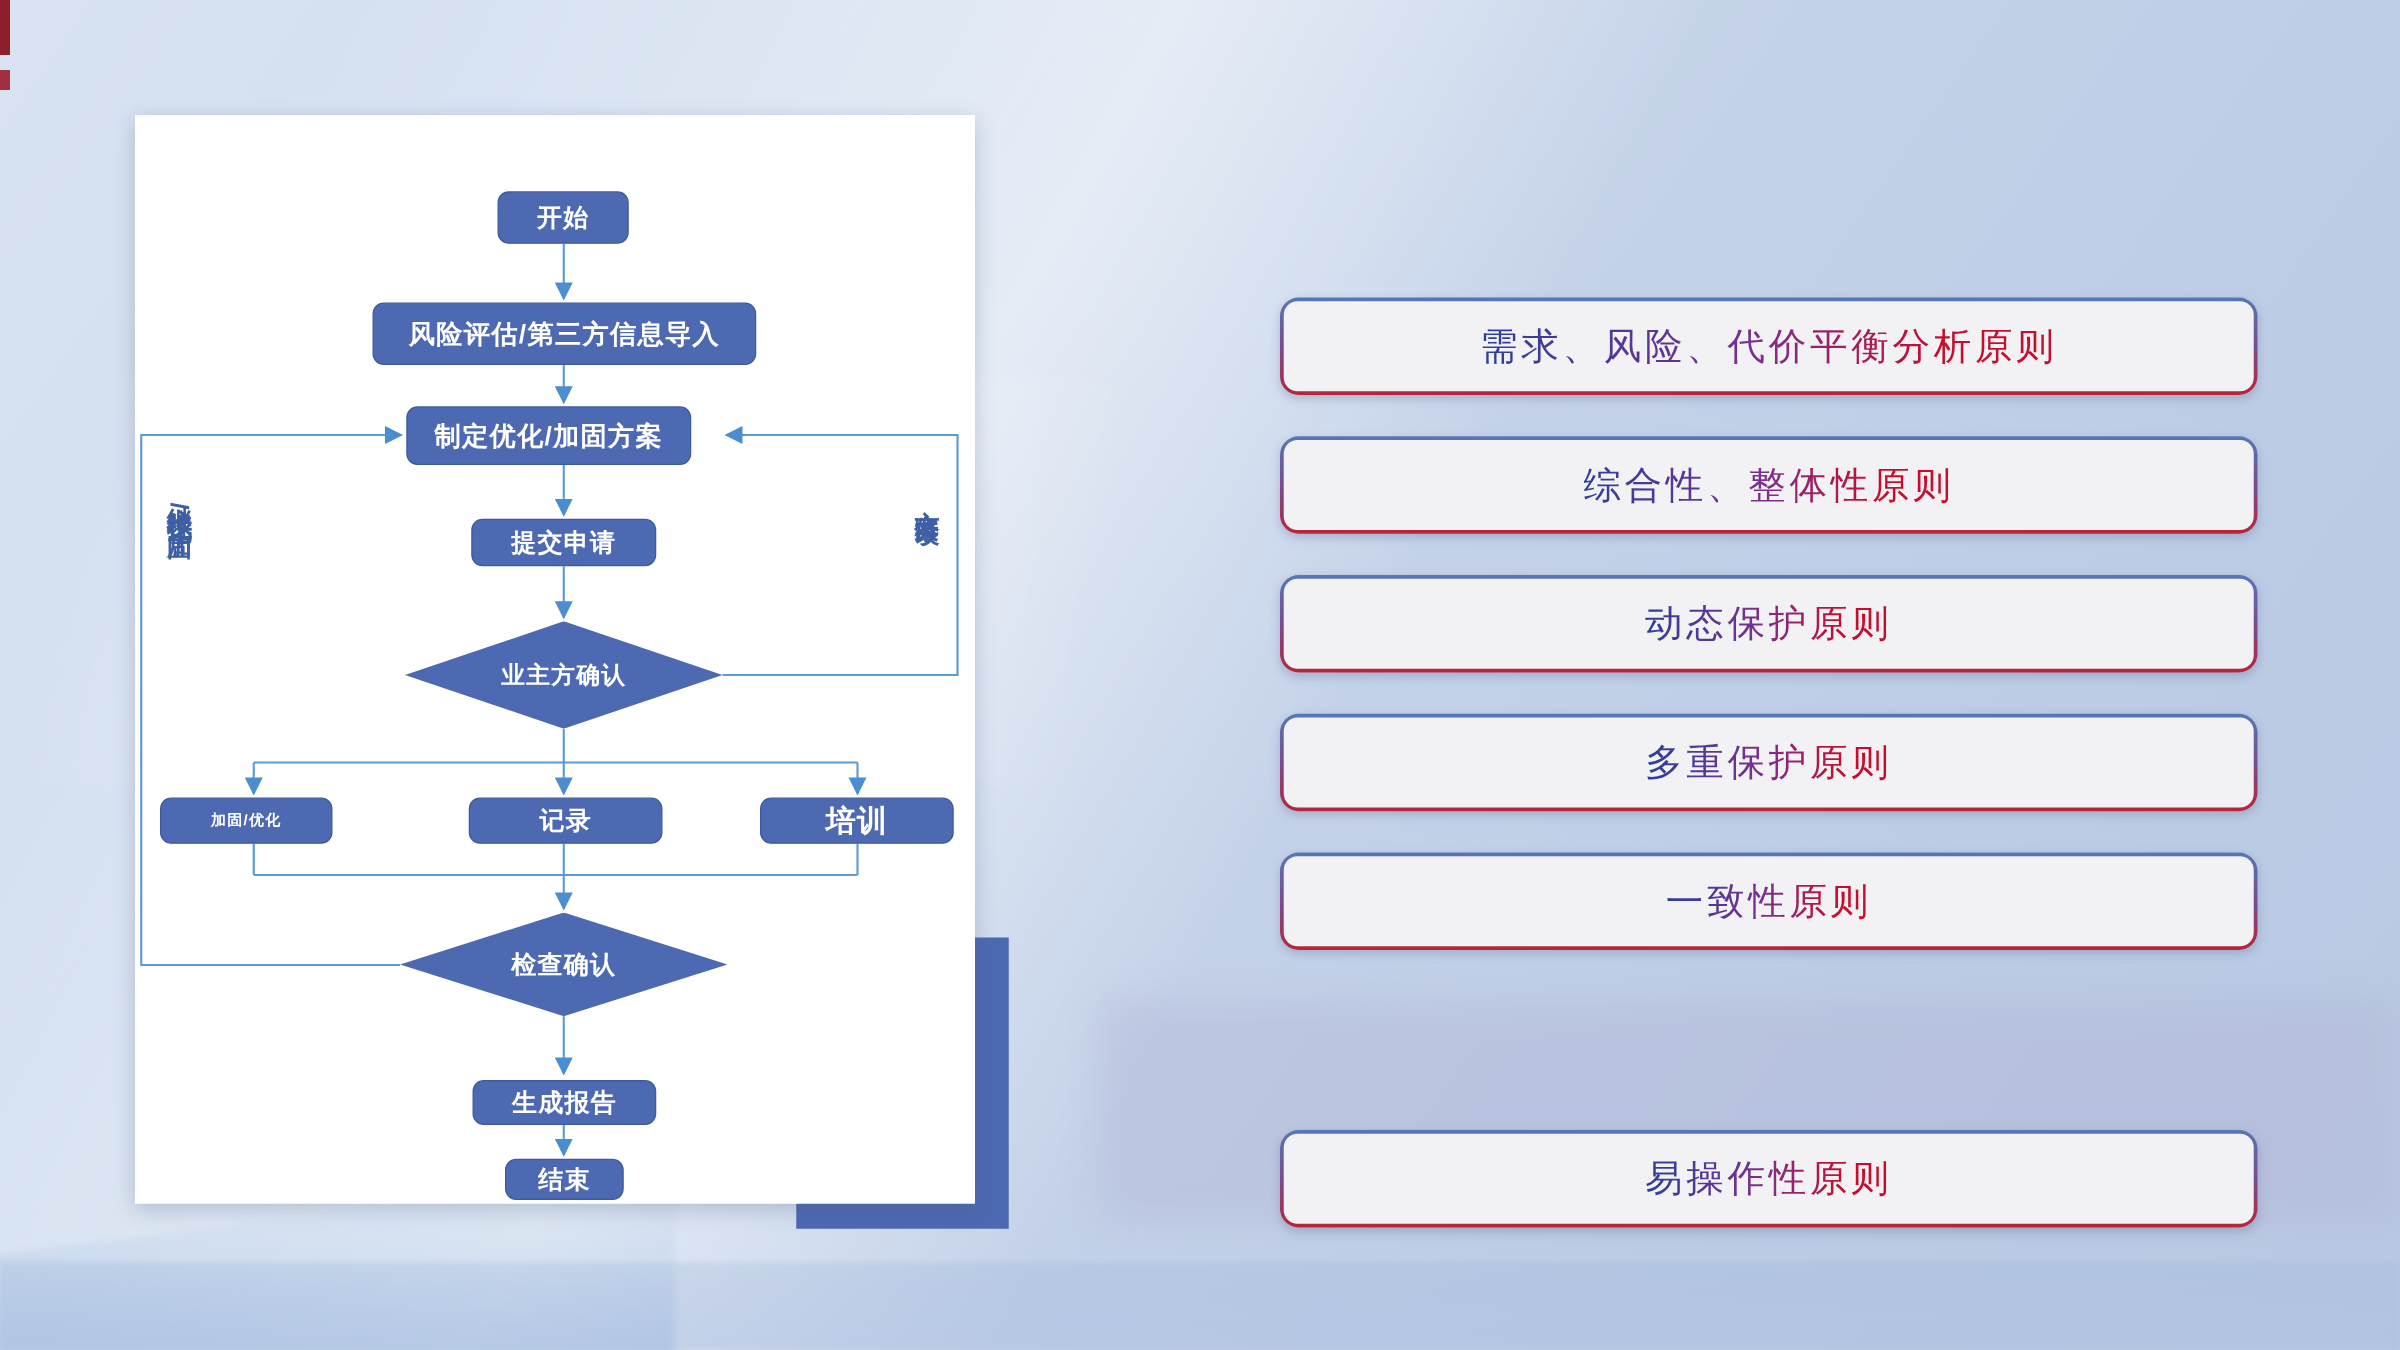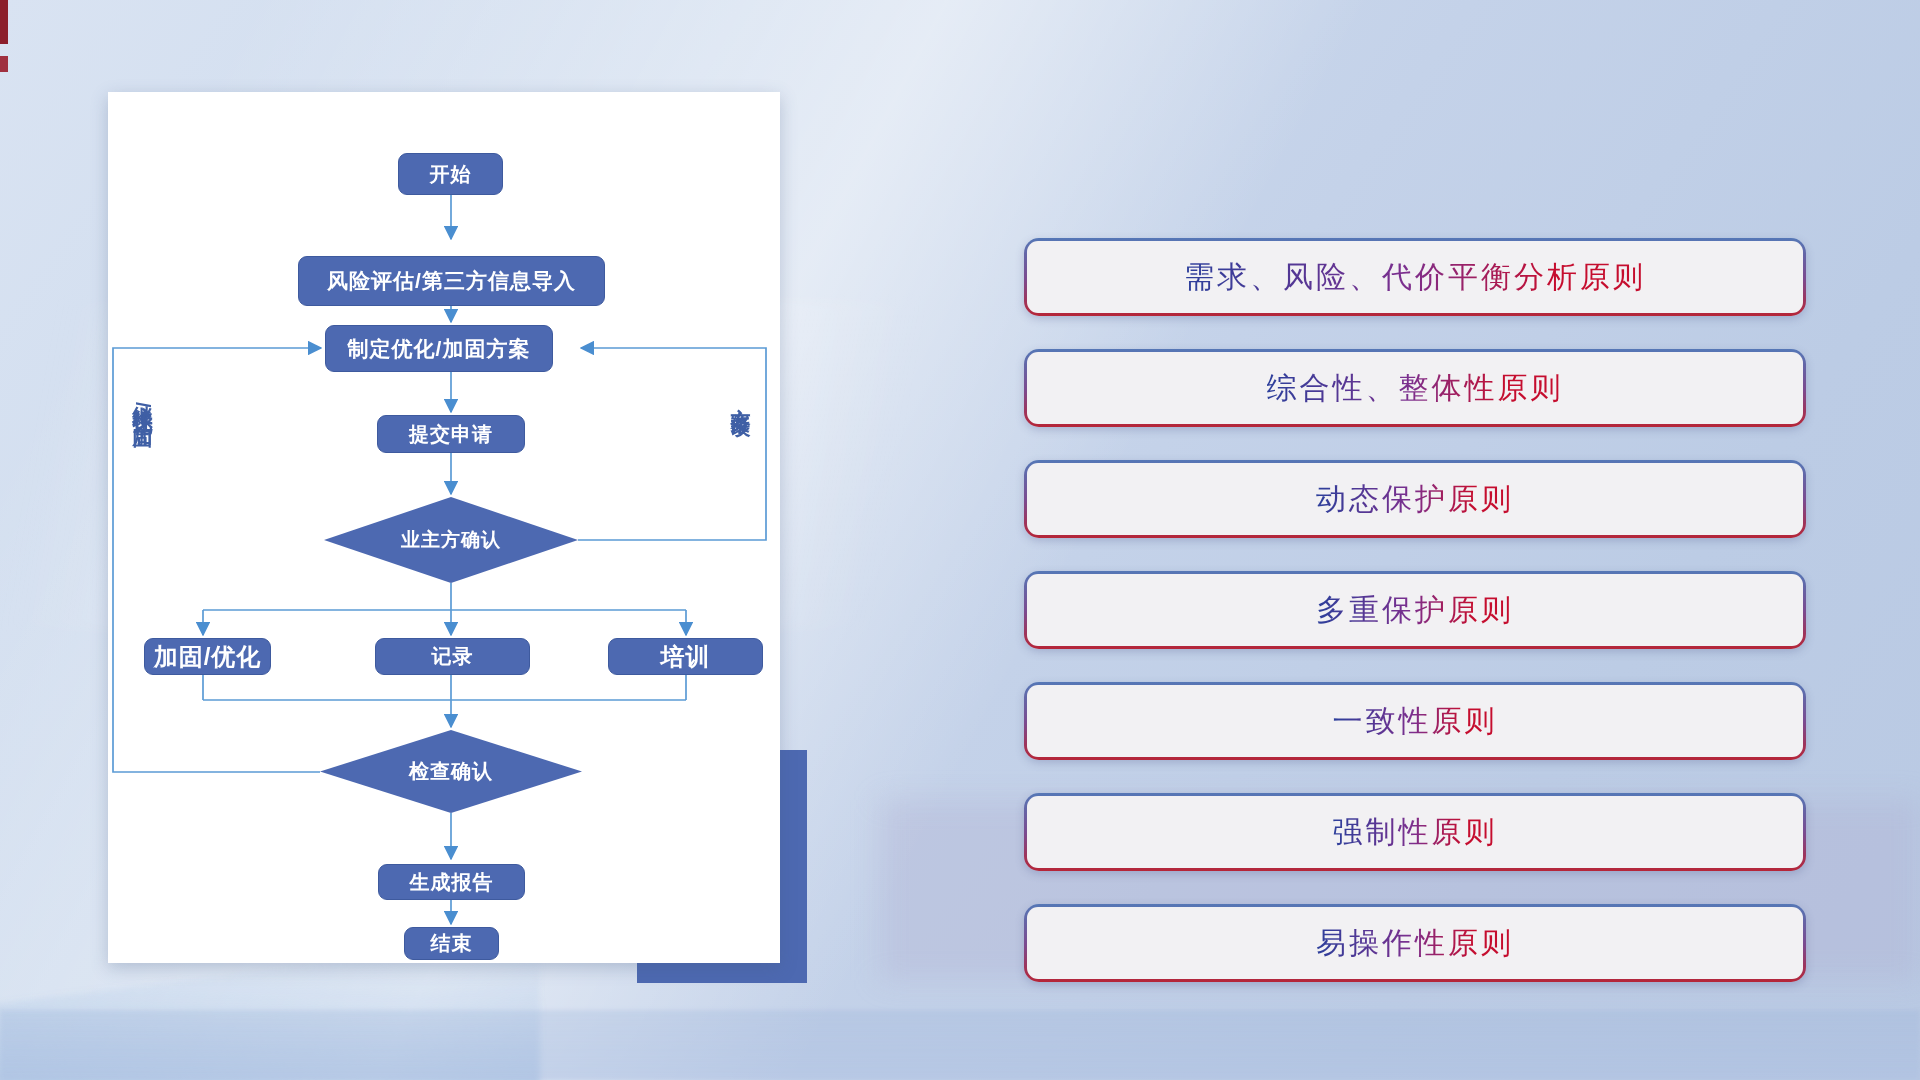--- a/index.html
+++ b/index.html
@@ -95,37 +95,37 @@
       <polyline class="connector" points="343,721 343,767" marker-end="url(#arr)"></polyline>
       <polyline class="connector" points="343,806 343,832" marker-end="url(#arr)"></polyline>
       <polyline class="connector" points="212,680 5,680 5,256 213,256" marker-end="url(#arr)"></polyline>
       <polyline class="connector" points="470,448 658,448 658,256 473,256" marker-end="url(#arr)"></polyline>
     </svg>
 
     <div class="flow-node" style="left:290px;top:61px;width:105px;height:42px;font-size:20px;">
       <span>开始</span>
     </div>
 
-    <div class="flow-node" style="left:190px;top:150px;width:307px;height:50px;font-size:21px;margin-top:14px;">
+    <div class="flow-node" style="left:190px;top:150px;width:307px;height:50px;font-size:21px;">
       <span>风险评估/第三方信息导入</span>
     </div>
 
     <div class="flow-node" style="left:217px;top:233px;width:228px;height:47px;font-size:21px;">
       <span>制定优化/加固方案</span>
     </div>
 
     <div class="flow-node" style="left:269px;top:323px;width:148px;height:38px;font-size:20px;">
       <span>提交申请</span>
     </div>
 
     <div class="flow-diamond" style="left:216px;top:405px;width:254px;height:86px;font-size:19px;">
       <span>业主方确认</span>
     </div>
 
-    <div class="flow-node" style="left:20px;top:546px;width:127px;height:37px;font-size:24px;margin-left:16px;">
+    <div class="flow-node" style="left:20px;top:546px;width:138px;height:37px;font-size:12px;">
       <span>加固/优化</span>
     </div>
 
     <div class="flow-node" style="left:267px;top:546px;width:155px;height:37px;font-size:20px;">
       <span>记录</span>
     </div>
 
     <div class="flow-node" style="left:500px;top:546px;width:155px;height:37px;font-size:24px;">
       <span>培训</span>
     </div>
@@ -166,24 +166,19 @@
   <div class="p-box" style="top:571px;">
     <div class="p-box-inner">
       <span class="p-text">多重保护原则</span>
     </div>
   </div>
   <div class="p-box" style="top:682px;font-family:Liberation Mono, monospace;">
     <div class="p-box-inner">
       <span class="p-text">一致性原则</span>
     </div>
   </div>
-  <div class="p-box" style="top:793px;">
-    <div class="p-box-inner">
-      <span class="p-text">强制性原则</span>
-    </div>
-  </div>
   <div class="p-box" style="top:904px;">
     <div class="p-box-inner">
       <span class="p-text">易操作性原则</span>
     </div>
   </div>
 
 </div>
 
 </body></html>

